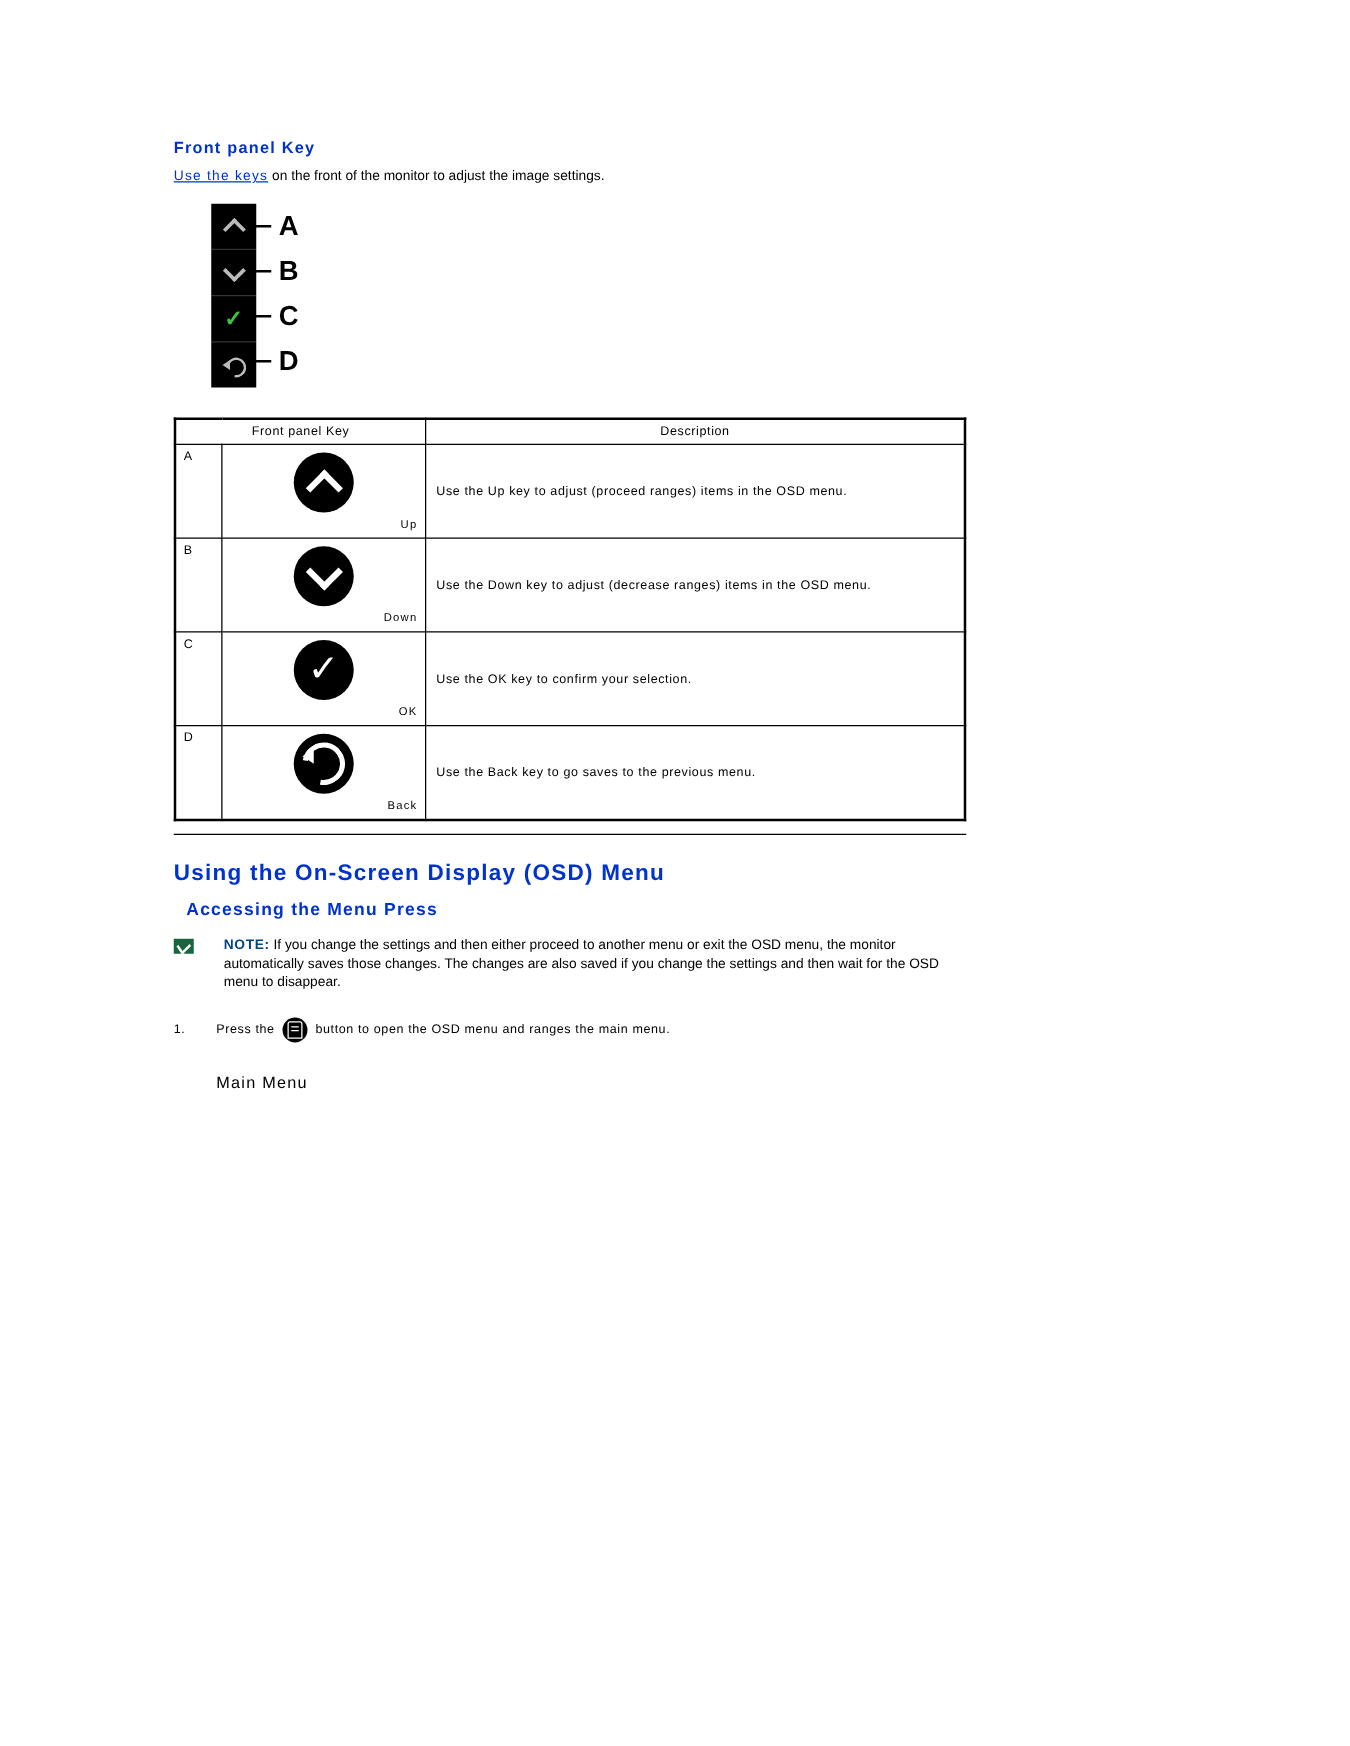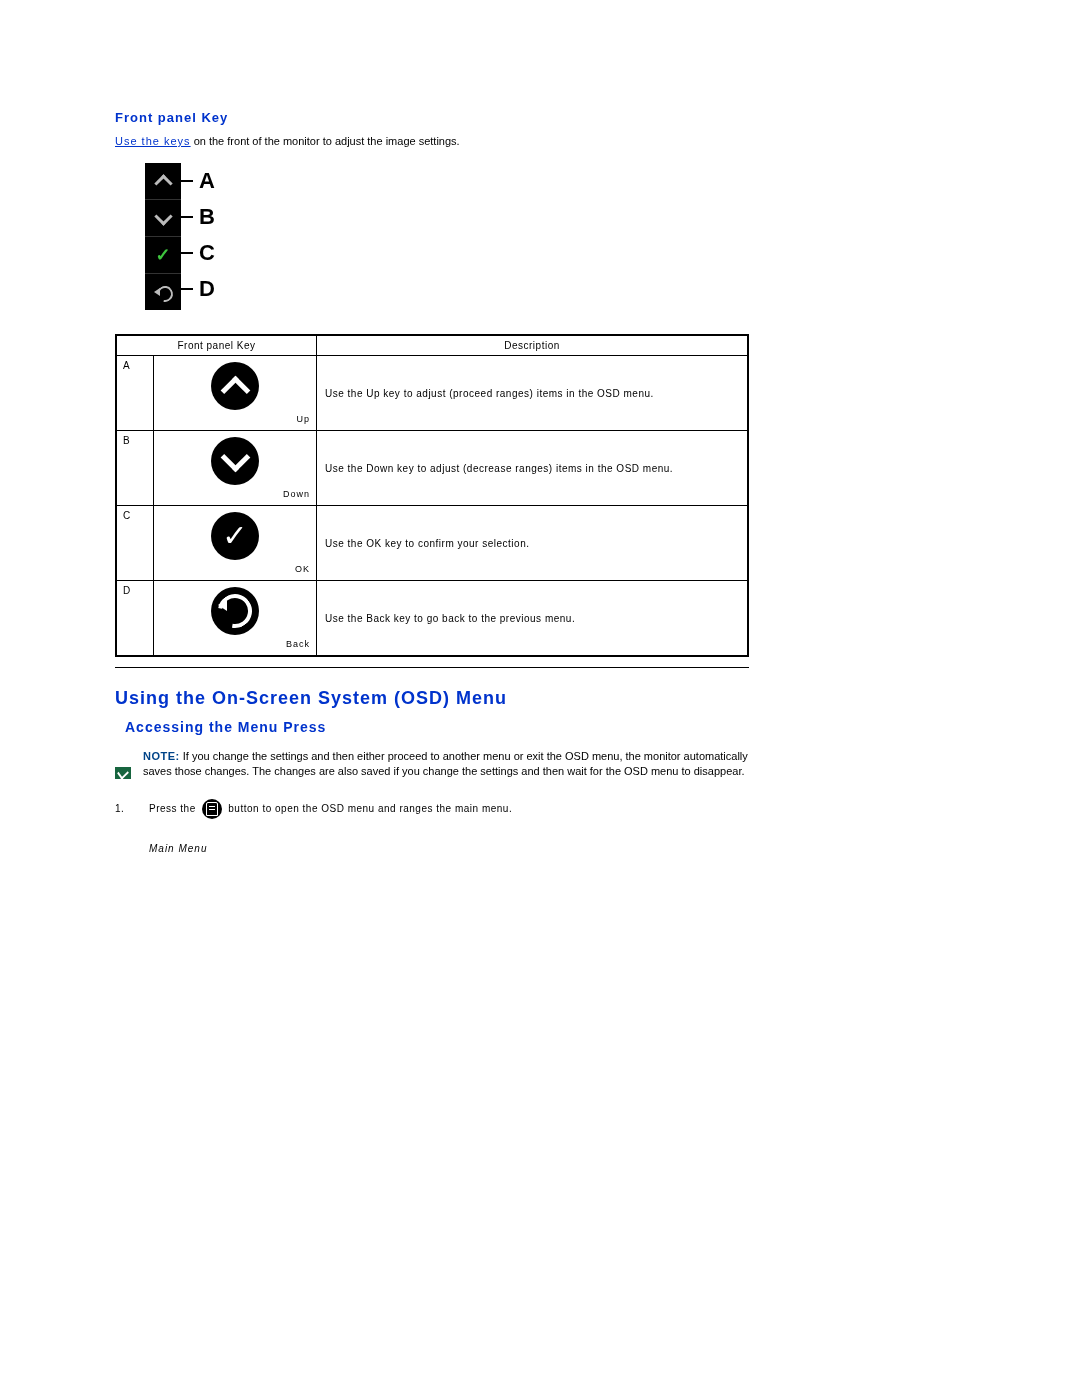--- a/index.html
+++ b/index.html
@@ -6,20 +6,21 @@
     margin: 0;
     padding: 0;
     background: #ffffff;
     font-family: Verdana, Arial, sans-serif;
     width: 1080px;
   }
   .page {
     padding: 110px 115px 60px 115px;
     box-sizing: border-box;
     width: 864px;
+    margin-left: 24px;
   }
   .section-title {
     color: #0033cc;
     font-size: 13px;
     font-weight: bold;
     letter-spacing: 1px;
     margin-bottom: 10px;
   }
   .big-section-title {
     color: #0033cc;
@@ -129,22 +130,22 @@
   
   .sub-title {
     color: #0033cc;
     font-size: 14px;
     font-weight: bold;
     letter-spacing: 1px;
     margin: 10px 0 14px 10px;
   }
   .note-row {
     display: flex;
-    align-items: flex-end;
-    gap: 12px;
+    align-items: flex-start;
+    gap: 24px;
     margin-bottom: 20px;
   }
   .note-flag {
     width: 16px; height: 12px; background: #17653f; position: relative; flex: 0 0 16px; margin-top: 2px;
   }
   .note-flag::after {
     content:""; position:absolute; left:3px; top:2px; width:8px; height:6px;
     border-left:2px solid #fff; border-bottom:2px solid #fff; transform: rotate(-45deg) skewX(-10deg);
   }
   .note-text { font-size: 11px; line-height: 1.35; }
@@ -164,21 +165,21 @@
   }
   .menu-glyph {
     width:10px; height:12px; border:1.5px solid #fff; border-radius:2px 2px 0 0; position:relative;
   }
   .menu-glyph::before, .menu-glyph::after {
     content:""; position:absolute; left:2px; right:2px; height:1.5px; background:#fff;
   }
   .menu-glyph::before { top:3px; }
   .menu-glyph::after  { top:6px; }
   .main-menu-label {
-    font-size: 10px; letter-spacing: 1px; margin: 24px 0 0 34px; font-style: italic;
+    font-size: 13px; letter-spacing: 1px; margin: 24px 0 0 34px;
   }
 
   .chev-up::after {
     content: "";
     position: absolute;
     top: 11.5px;
     left: -5.75px;
     width: 27.75px;
     height: 5px;
     background: #000;
@@ -271,28 +272,28 @@
       </tr>
       <tr>
         <td class="letter">D</td>
         <td class="icon">
           <div class="round-btn">
               <span class="back-arc"></span>
               <span class="back-tri"></span>
             </div>
           <div class="cap">Back</div>
         </td>
-        <td class="desc">Use the Back key to go back to the previous menu.</td>
+        <td class="desc">Use the Back key to go saves to the previous menu.</td>
       </tr>
     </tbody>
   </table>
 
   <hr class="divider">
 
-  <div class="big-section-title">Using the On-Screen System (OSD) Menu</div>
+  <div class="big-section-title">Using the On-Screen Display (OSD) Menu</div>
   <div class="sub-title">Accessing the Menu Press</div>
 
   <div class="note-row">
     <span class="note-flag"></span>
     <div class="note-text">
       <span class="note-lead">NOTE:</span><span> If you change the settings and then either proceed to another menu or exit the OSD menu, the monitor automatically saves those changes. The changes are also saved if you change the settings and then wait for the OSD menu to disappear.</span>
     </div>
   </div>
 
   <div class="step-row">

